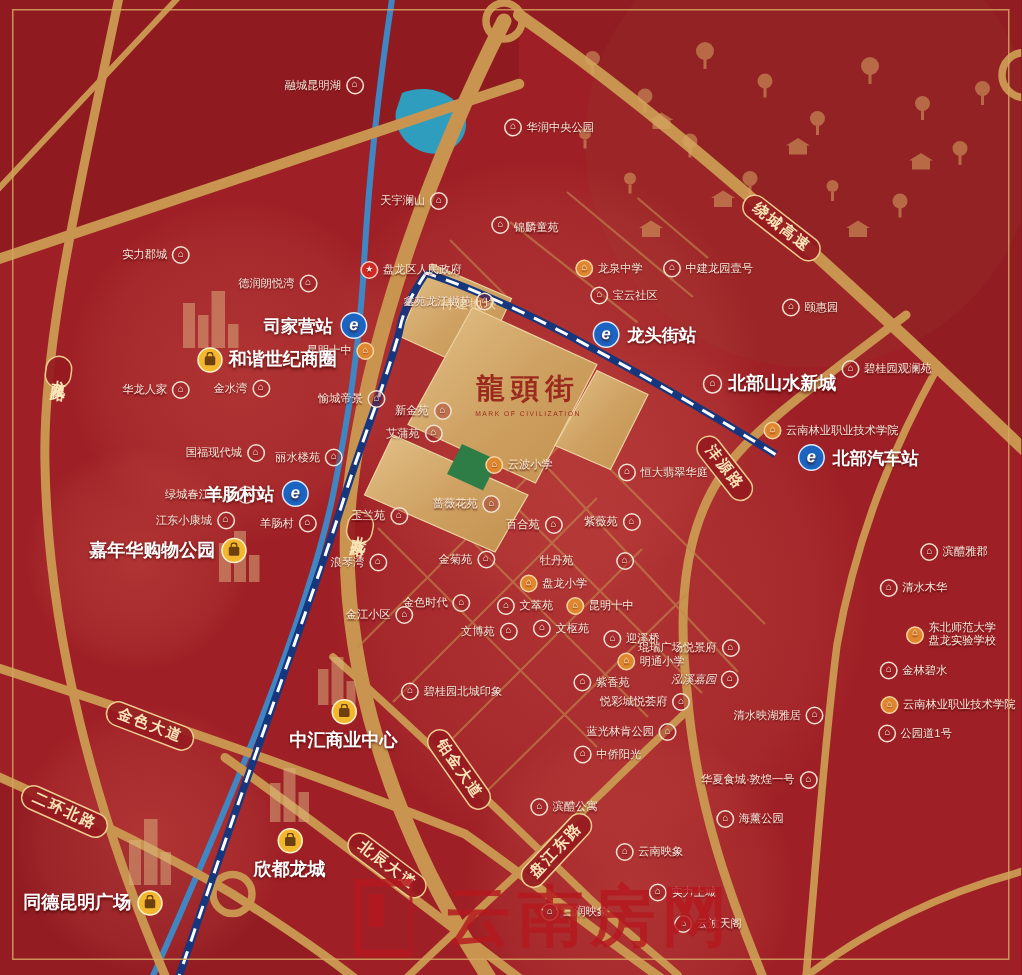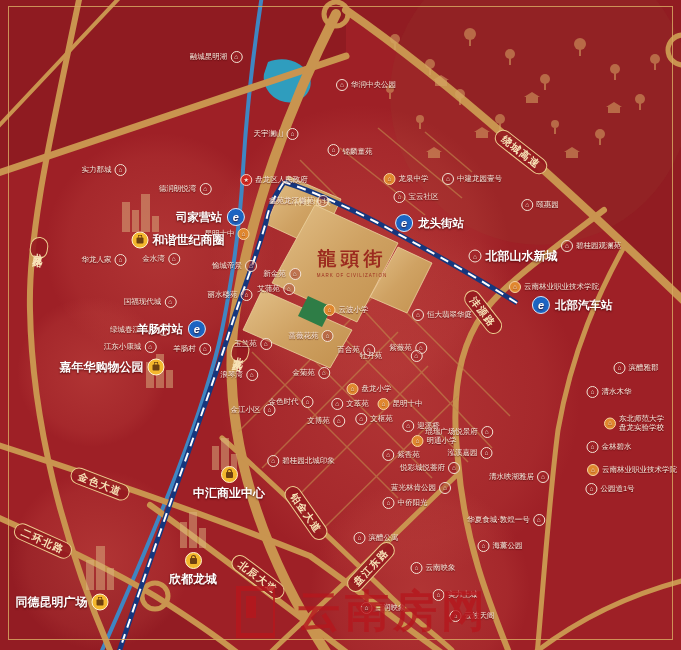--- a/index.html
+++ b/index.html
@@ -373,21 +373,21 @@
         <span class="badge">⌂</span>
       </div>
       <div class="poi" style="position: absolute; left: 282px; top: 274px;">
         <span class="txt">新金苑</span>
         <span class="badge">⌂</span>
       </div>
       <div class="poi" style="position: absolute; left: 150px; top: 302px;">
         <span class="txt">国福现代城</span>
         <span class="badge">⌂</span>
       </div>
-      <div class="poi" style="position: absolute; left: 206px; top: 295px; margin-left: 24px;">
+      <div class="poi" style="position: absolute; left: 206px; top: 305px;">
         <span class="txt">丽水楼苑</span>
         <span class="badge">⌂</span>
       </div>
       <div class="poi" style="position: absolute; left: 276px; top: 289px;">
         <span class="txt">艾蒲苑</span>
         <span class="badge">⌂</span>
       </div>
       <div class="poi" style="position: absolute; left: 346px; top: 310px;">
         <span class="badge school">⌂</span>
         <span class="txt">云波小学</span>
@@ -425,21 +425,21 @@
         <span class="badge">⌂</span>
       </div>
       <div class="poi" style="position: absolute; left: 239px; top: 375px;">
         <span class="txt">浪琴湾</span>
         <span class="badge">⌂</span>
       </div>
       <div class="poi" style="position: absolute; left: 311px; top: 373px;">
         <span class="txt">金菊苑</span>
         <span class="badge">⌂</span>
       </div>
-      <div class="poi" style="position: absolute; left: 391px; top: 356px; gap: 28px;">
+      <div class="poi" style="position: absolute; left: 391px; top: 374px; gap: 28px;">
         <span class="txt">牡丹苑</span>
         <span class="badge">⌂</span>
       </div>
       <div class="poi" style="position: absolute; left: 369px; top: 389px;">
         <span class="badge school">⌂</span>
         <span class="txt">盘龙小学</span>
       </div>
       <div class="poi" style="position: absolute; left: 291px; top: 402px;">
         <span class="txt">金色时代</span>
         <span class="badge">⌂</span>
@@ -469,21 +469,21 @@
         <span class="txt">迎溪桥</span>
       </div>
       <div class="poi" style="position: absolute; left: 459px; top: 432px;">
         <span class="txt">琨瑞广场悦景府</span>
         <span class="badge">⌂</span>
       </div>
       <div class="poi" style="position: absolute; left: 434px; top: 441px;">
         <span class="badge school">⌂</span>
         <span class="txt">明通小学</span>
       </div>
-      <div class="poi" style="position: absolute; left: 470px; top: 453px;">
+      <div class="poi" style="position: absolute; left: 470px; top: 453px; font-style: italic;">
         <span class="txt">泓溪嘉园</span>
         <span class="badge">⌂</span>
       </div>
       <div class="poi" style="position: absolute; left: 401px; top: 455px;">
         <span class="badge">⌂</span>
         <span class="txt">紫香苑</span>
       </div>
       <div class="poi" style="position: absolute; left: 430px; top: 468px;">
         <span class="txt">悦彩城悦荟府</span>
         <span class="badge">⌂</span>

